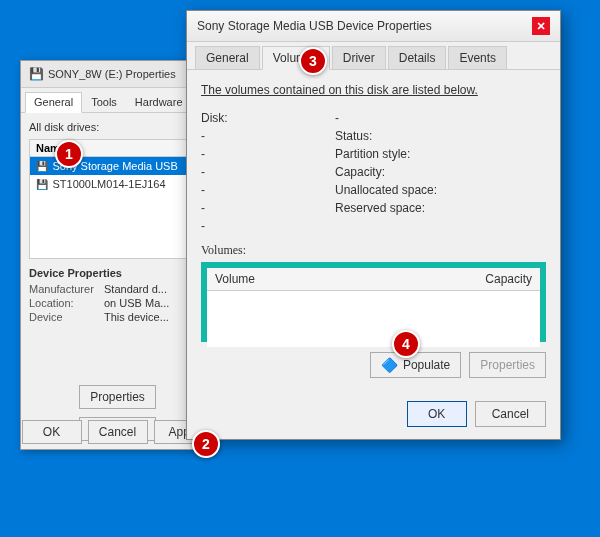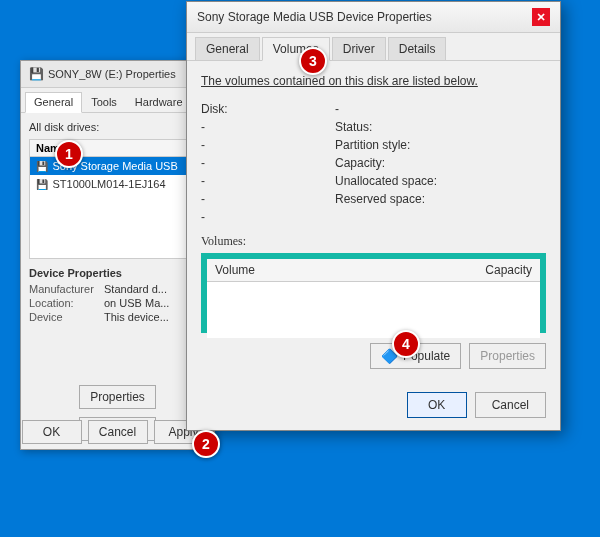--- a/index.html
+++ b/index.html
@@ -126,21 +126,21 @@
       right: 0;
       display: flex;
       justify-content: center;
       gap: 6px;
     }
 
     
     .main-dialog {
       position: absolute;
       left: 186px;
-      top: 1px;
+      top: 10px;
       width: 375px;
       height: 430px;
       background: #f0f0f0;
       border: 1px solid #888;
       box-shadow: 4px 4px 15px rgba(0,0,0,0.4);
     }
     .dialog-titlebar {
       background: linear-gradient(to bottom, #f8f8f8, #e8e8e8);
       border-bottom: 1px solid #ccc;
       padding: 6px 10px;
@@ -368,20 +368,21 @@
 <div class="main-dialog">
   <div class="dialog-titlebar">
     <span class="dialog-title-text">Sony Storage Media USB Device Properties</span>
     <button class="dialog-close-btn">✕</button>
   </div>
   <div class="dialog-tabs">
     <div class="dialog-tab">General</div>
     <div class="dialog-tab active">Volumes</div>
     <div class="dialog-tab">Driver</div>
     <div class="dialog-tab">Details</div>
+    <div class="dialog-tab">Events</div>
   </div>
   <div class="dialog-content">
     <p class="dialog-desc">The volumes contained on this disk are listed below.</p>
     <div class="info-grid">
       <span class="info-label">Disk:</span>
       <span class="info-value">-</span>
       <span class="info-value">-</span>
       <span class="info-label">Status:</span>
       <span class="info-value">-</span>
       <span class="info-label">Partition style:</span>

